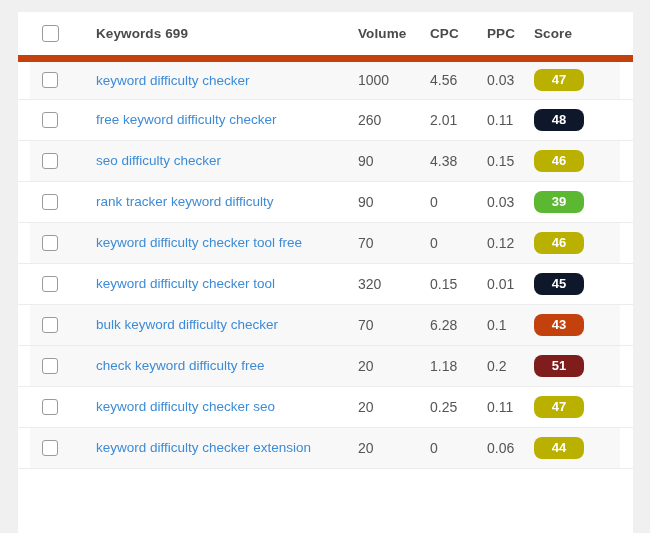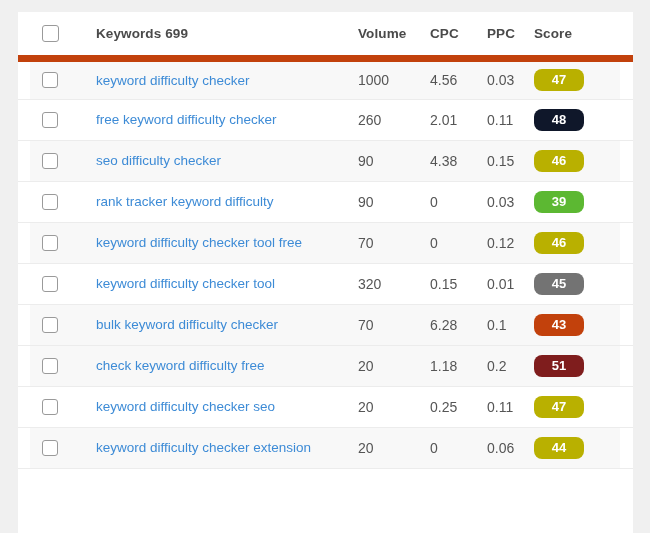--- a/index.html
+++ b/index.html
@@ -215,21 +215,21 @@
             <td class="td-cpc"><span class="num">0</span></td>
             <td class="td-ppc"><span class="num">0.12</span></td>
             <td class="td-score"><span class="badge" style="background-color: rgb(185, 176, 0);">46</span></td>
           </tr>
           <tr class="even">
             <td class="td-check"><span class="cbox"></span></td>
             <td class="td-kw"><a class="kw-link">keyword difficulty checker tool</a></td>
             <td class="td-volume"><span class="num">320</span></td>
             <td class="td-cpc"><span class="num">0.15</span></td>
             <td class="td-ppc"><span class="num">0.01</span></td>
-            <td class="td-score"><span class="badge" style="background-color: #737373;">45</span></td>
+            <td class="td-score"><span class="badge" style="background-color: #0f172a;">45</span></td>
           </tr>
           <tr class="odd">
             <td class="td-check"><span class="cbox"></span></td>
             <td class="td-kw"><a class="kw-link">bulk keyword difficulty checker</a></td>
             <td class="td-volume"><span class="num">70</span></td>
             <td class="td-cpc"><span class="num">6.28</span></td>
             <td class="td-ppc"><span class="num">0.1</span></td>
             <td class="td-score"><span class="badge" style="background-color: #c2410c;">43</span></td>
           </tr>
           <tr class="odd">

